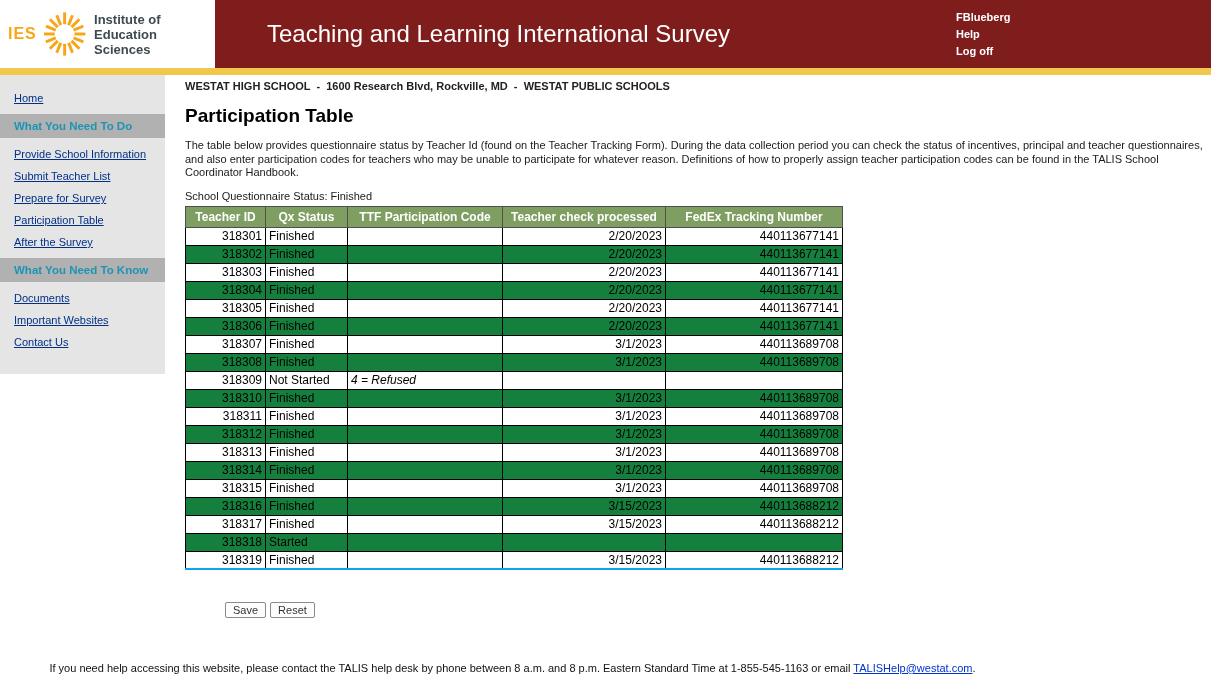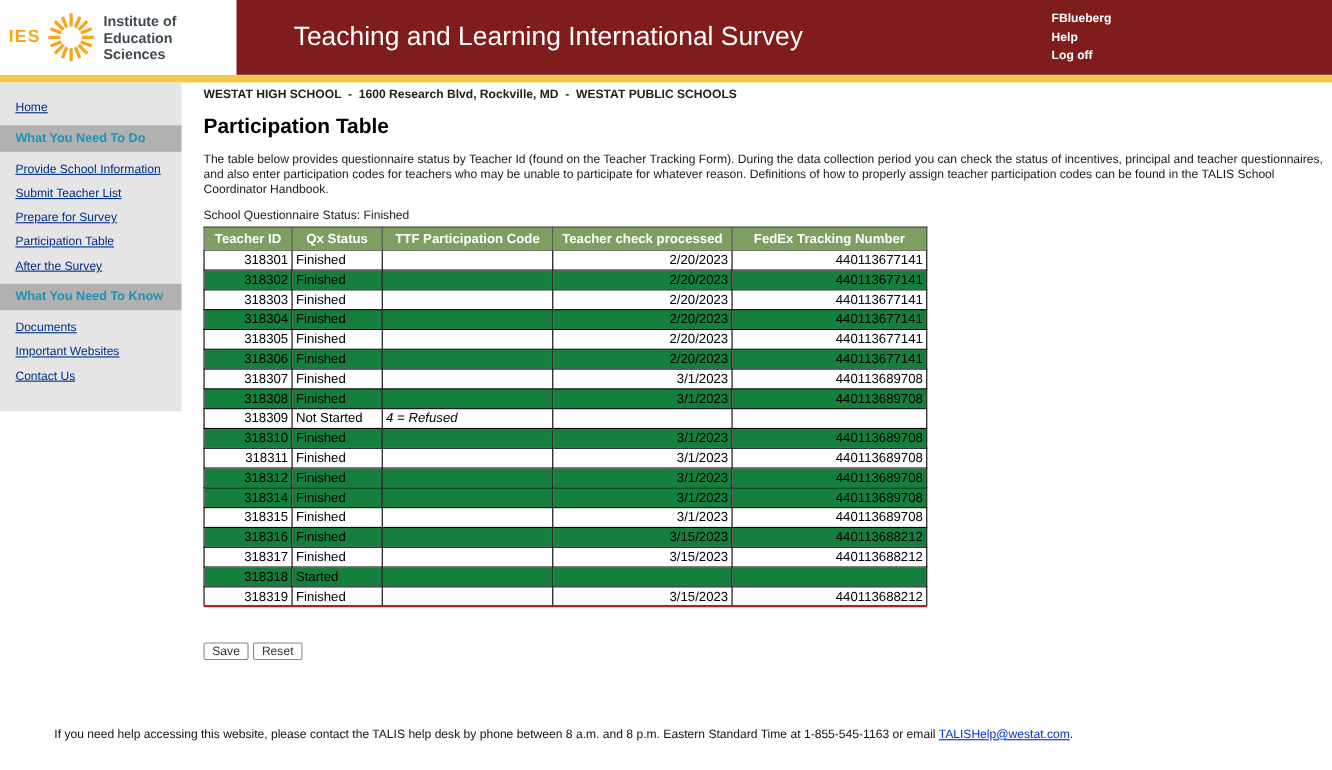--- a/index.html
+++ b/index.html
@@ -32,31 +32,31 @@
   
   table.participation { border-collapse:collapse; table-layout:fixed; width:657px; }
   table.participation th {
     background:#7e9e62; color:#fff; font-size:12px; font-weight:bold;
     height:21px; text-align:center; border:1px solid #4f4f4f; padding:0 2px;
   }
   table.participation td {
     font-size:12px; color:#000; height:18px; border:1px solid #000; padding:0 3px;
     overflow:hidden; white-space:nowrap;
   }
-  table.participation { border-bottom:2px solid #b91c1c; }
+  table.participation { border-bottom:2px solid #0ea5e9; }
   tr.alt td { background:#15803d; }
   td.col-id   { text-align:right; }
   td.col-qx   { text-align:left; }
   td.col-ttf  { text-align:left;font-style:italic; }
   td.col-chk  { text-align:right; padding-right:12px; }
   td.col-fdx  { text-align:right; padding-right:12px; }
   .w-id{width:80px} .w-qx{width:82px} .w-ttf{width:155px} .w-chk{width:163px} .w-fdx{width:177px}
 
   
-  .btn-row { margin-top:32px; display:flex; gap:4px; }
+  .btn-row { margin-top:32px; display:flex; gap:4px;margin-left:40px; }
   .btn-row button {
     font-family:"Liberation Sans", sans-serif; font-size:11px; color:#333;
     background:#fdfdfd; border:1px solid #8a8a8a; padding:1px 7px; border-radius:2px;
   }
 
   
   .footer { position:absolute; top:662px; left:0; width:1025px; text-align:center; font-size:11px; color:#111; }
   .footer a { color:#0033cc; }
 </style>
 </head>
@@ -217,20 +217,27 @@
             <td class="col-chk">3/1/2023</td>
             <td class="col-fdx">440113689708</td>
           </tr>
           <tr class="alt">
             <td class="col-id">318312</td>
             <td class="col-qx">Finished</td>
             <td class="col-ttf"></td>
             <td class="col-chk">3/1/2023</td>
             <td class="col-fdx">440113689708</td>
           </tr>
+          <tr>
+            <td class="col-id">318313</td>
+            <td class="col-qx">Finished</td>
+            <td class="col-ttf"></td>
+            <td class="col-chk">3/1/2023</td>
+            <td class="col-fdx">440113689708</td>
+          </tr>
           <tr class="alt">
             <td class="col-id">318314</td>
             <td class="col-qx">Finished</td>
             <td class="col-ttf"></td>
             <td class="col-chk">3/1/2023</td>
             <td class="col-fdx">440113689708</td>
           </tr>
           <tr>
             <td class="col-id">318315</td>
             <td class="col-qx">Finished</td>

